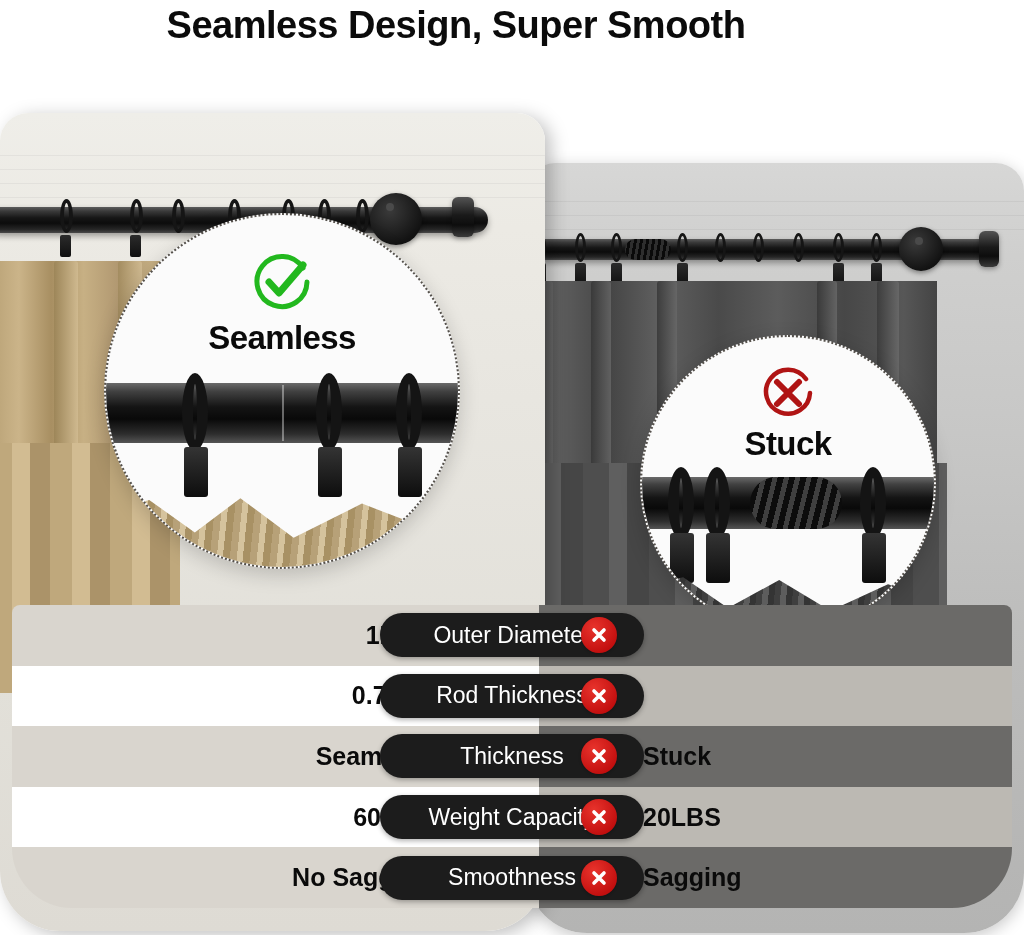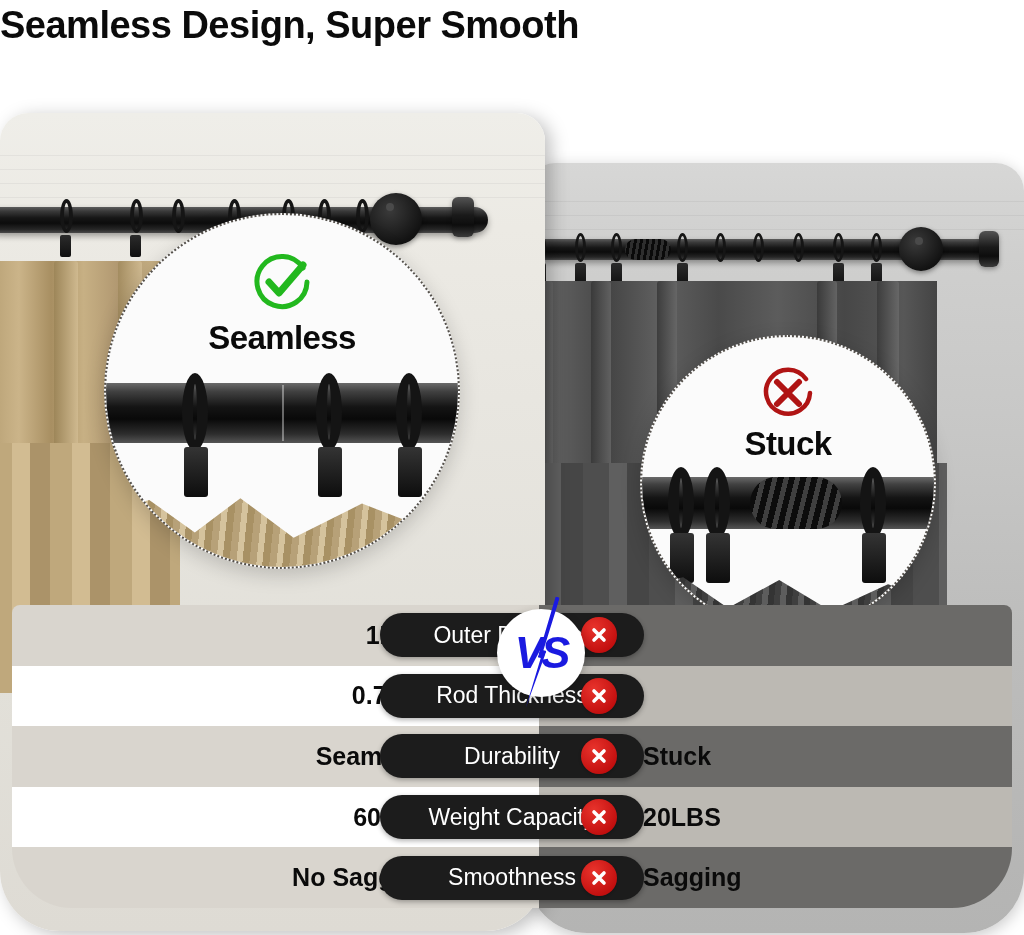--- a/index.html
+++ b/index.html
@@ -5,21 +5,21 @@
   html,body{margin:0;padding:0;}
   body{
     width:1024px;height:935px;
     background:#ffffff;
     font-family:"Liberation Sans","DejaVu Sans",sans-serif;
     overflow:hidden;
     position:relative;
   }
 
   
-  #header{ width:912px; padding-top:4px; }
+  #header{ width:912px; padding-top:4px; text-align:center; }
   #title{
     font-size:38px; font-weight:bold; color:#0b0b0b;
     letter-spacing:-0.5px; line-height:1.12;
     font-family:"Liberation Sans","DejaVu Sans",sans-serif;
   }
   #subtitle{
     font-size:24px; color:#222; font-weight:400;
     margin-top:8px; letter-spacing:0.1px;
   }
 
@@ -305,24 +305,20 @@
     <div class="magring" style="left:62px;top:130px;height:72px;"></div>
     <div class="magring" style="left:218px;top:130px;height:72px;"></div>
     <div class="magclip" style="left:28px;top:196px;"></div>
     <div class="magclip" style="left:64px;top:196px;"></div>
     <div class="magclip" style="left:220px;top:196px;"></div>
     <div style="position:absolute;left:-10px;top:236px;width:320px;height:70px;
                 background:repeating-linear-gradient(96deg,#3f3f3f 0 6px,#5d5d5d 6px 12px,#343434 12px 18px);
                 clip-path:polygon(0 22%,16% 6%,30% 50%,46% 10%,62% 54%,80% 16%,100% 44%,100% 100%,0 100%);"></div>
   </div>
 
-  <div id="vs-badge">
-    <div id="vs-bolt"></div>
-    <div id="vs-text">VS</div>
-  </div>
 
 </div>
 
 <div id="table">
     <div class="trow odd">
       <div class="tl"></div>
       <div class="tr"></div>
       <div class="lval">1Inch</div>
       <div class="okbadge">
         <svg width="22" height="22" viewBox="0 0 22 22">
@@ -354,21 +350,21 @@
     </div>
     <div class="trow odd">
       <div class="tl"></div>
       <div class="tr"></div>
       <div class="lval">Seamless</div>
       <div class="okbadge">
         <svg width="22" height="22" viewBox="0 0 22 22">
           <path d="M5 11.5 L9 16 L17.5 5.5" fill="none" stroke="#fff" stroke-width="3.4" stroke-linecap="round" stroke-linejoin="round"></path>
         </svg>
       </div>
-      <div class="pill">Durability</div>
+      <div class="pill">Thickness</div>
       <div class="nobadge">
         <svg width="22" height="22" viewBox="0 0 22 22">
           <path d="M6 6 L16 16 M16 6 L6 16" fill="none" stroke="#fff" stroke-width="3.6" stroke-linecap="round"></path>
         </svg>
       </div>
       <div class="rval">Stuck</div>
     </div>
     <div class="trow even">
       <div class="tl"></div>
       <div class="tr"></div>

